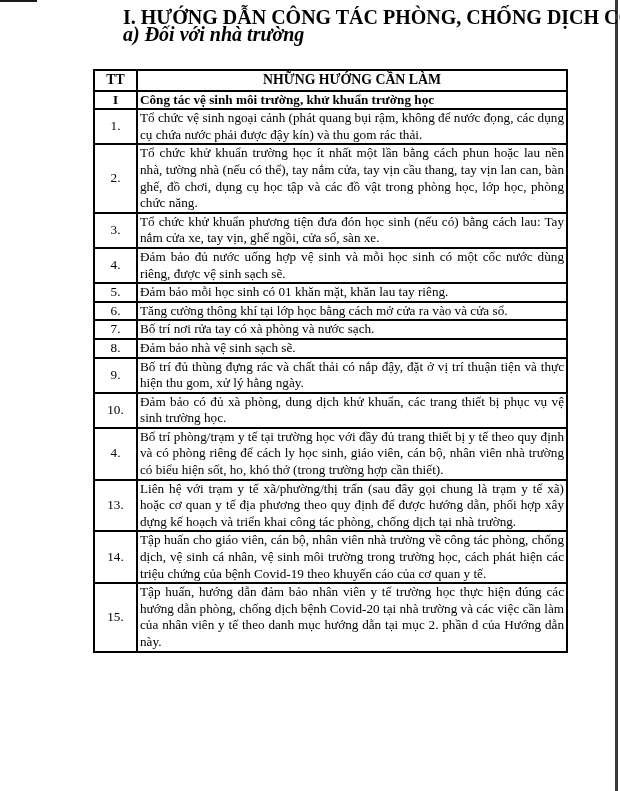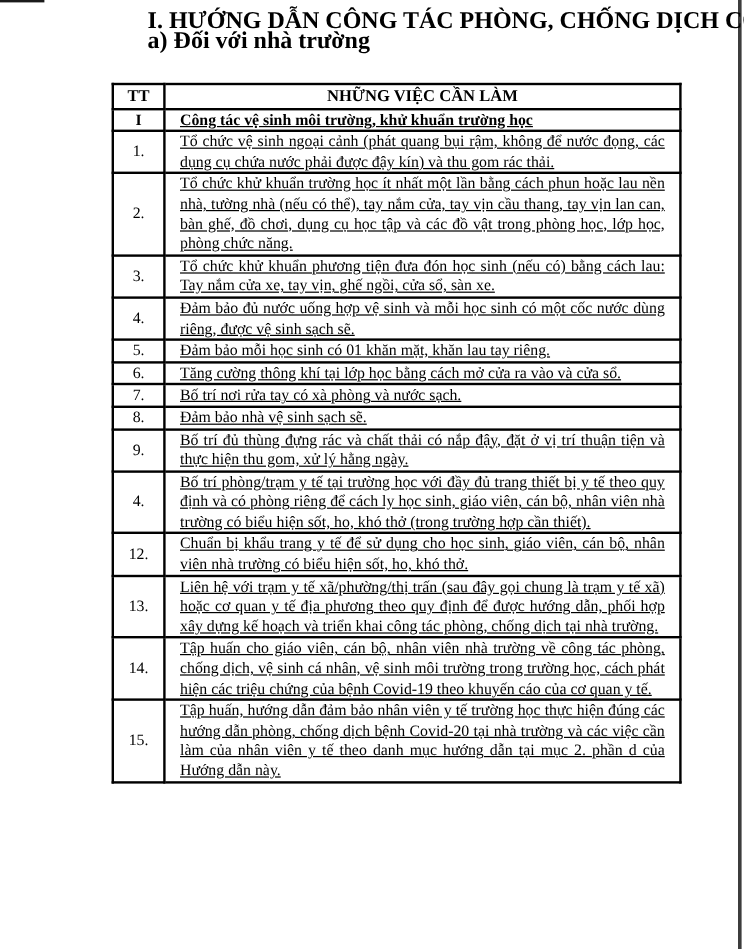--- a/index.html
+++ b/index.html
@@ -35,20 +35,21 @@
     top: 8px;
     width: 460px;
   }
   .headings .h-line {
     font-size: 20px;
     line-height: 18px;
     font-weight: bold;
     white-space: nowrap;
   }
   .headings .h-line.italic {
+    font-style: italic;
     line-height: 17px;
   }
   
   table.doc-table {
     position: absolute;
     left: 93px;
     top: 69px;
     width: 475px;
     border-collapse: collapse;
     table-layout: fixed;
@@ -68,22 +69,21 @@
     text-align: center;
     padding: 1px 2px;
     margin-left: 20px;
   }
   td.cell-tt {
     text-align: center;
     padding: 0;
   }
   td.cell-task {
     text-align: justify;
-    padding: 0 12px;
-    text-decoration: underline;
+    padding: 0 2px;
   }
   tr.section-row td {
     font-weight: bold;
   }
 </style>
 </head>
 <body>
 
 <div class="scan-line-top"></div>
 <div class="scan-line-right"></div>
@@ -94,21 +94,21 @@
 </div>
 
 <table class="doc-table">
   <colgroup>
     <col class="col-tt">
     <col class="col-task">
   </colgroup>
   <thead>
     <tr>
       <th>TT</th>
-      <th>NHỮNG VIỆC CẦN LÀM</th>
+      <th>NHỮNG HƯỚNG CẦN LÀM</th>
     </tr>
   </thead>
   <tbody id="table-body">
       <tr class="section-row">
         <td class="cell-tt">I</td>
         <td class="cell-task">Công tác vệ sinh môi trường, khử khuẩn trường học</td>
       </tr>
       <tr>
         <td class="cell-tt">1.</td>
         <td class="cell-task">Tổ chức vệ sinh ngoại cảnh (phát quang bụi rậm, không để nước đọng, các dụng cụ chứa nước phải được đậy kín) và thu gom rác thải.</td>
@@ -139,26 +139,26 @@
       </tr>
       <tr>
         <td class="cell-tt">8.</td>
         <td class="cell-task">Đảm bảo nhà vệ sinh sạch sẽ.</td>
       </tr>
       <tr>
         <td class="cell-tt">9.</td>
         <td class="cell-task">Bố trí đủ thùng đựng rác và chất thải có nắp đậy, đặt ở vị trí thuận tiện và thực hiện thu gom, xử lý hằng ngày.</td>
       </tr>
       <tr>
+        <td class="cell-tt">10.</td>
+        <td class="cell-task">Đảm bảo có đủ xà phòng, dung dịch khử khuẩn, các trang thiết bị phục vụ vệ sinh trường học.</td>
+      </tr>
+      <tr>
         <td class="cell-tt">4.</td>
         <td class="cell-task">Bố trí phòng/trạm y tế tại trường học với đầy đủ trang thiết bị y tế theo quy định và có phòng riêng để cách ly học sinh, giáo viên, cán bộ, nhân viên nhà trường có biểu hiện sốt, ho, khó thở (trong trường hợp cần thiết).</td>
-      </tr>
-      <tr>
-        <td class="cell-tt">12.</td>
-        <td class="cell-task">Chuẩn bị khẩu trang y tế để sử dụng cho học sinh, giáo viên, cán bộ, nhân viên nhà trường có biểu hiện sốt, ho, khó thở.</td>
       </tr>
       <tr>
         <td class="cell-tt">13.</td>
         <td class="cell-task">Liên hệ với trạm y tế xã/phường/thị trấn (sau đây gọi chung là trạm y tế xã) hoặc cơ quan y tế địa phương theo quy định để được hướng dẫn, phối hợp xây dựng kế hoạch và triển khai công tác phòng, chống dịch tại nhà trường.</td>
       </tr>
       <tr>
         <td class="cell-tt">14.</td>
         <td class="cell-task">Tập huấn cho giáo viên, cán bộ, nhân viên nhà trường về công tác phòng, chống dịch, vệ sinh cá nhân, vệ sinh môi trường trong trường học, cách phát hiện các triệu chứng của bệnh Covid-19 theo khuyến cáo của cơ quan y tế.</td>
       </tr>
       <tr>

